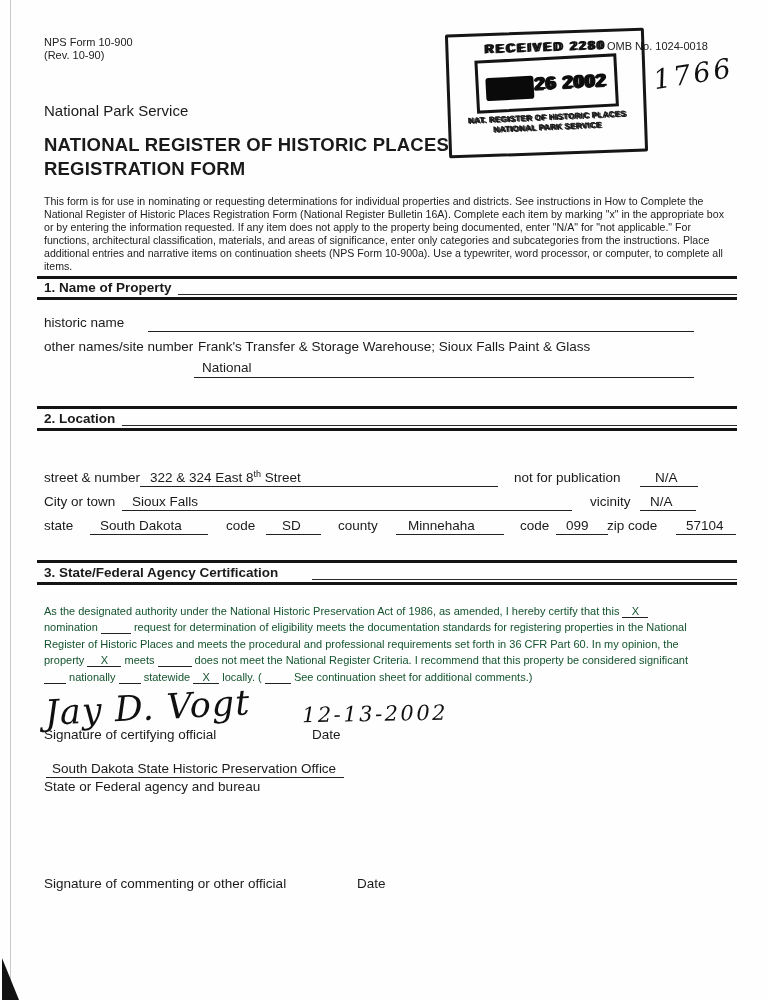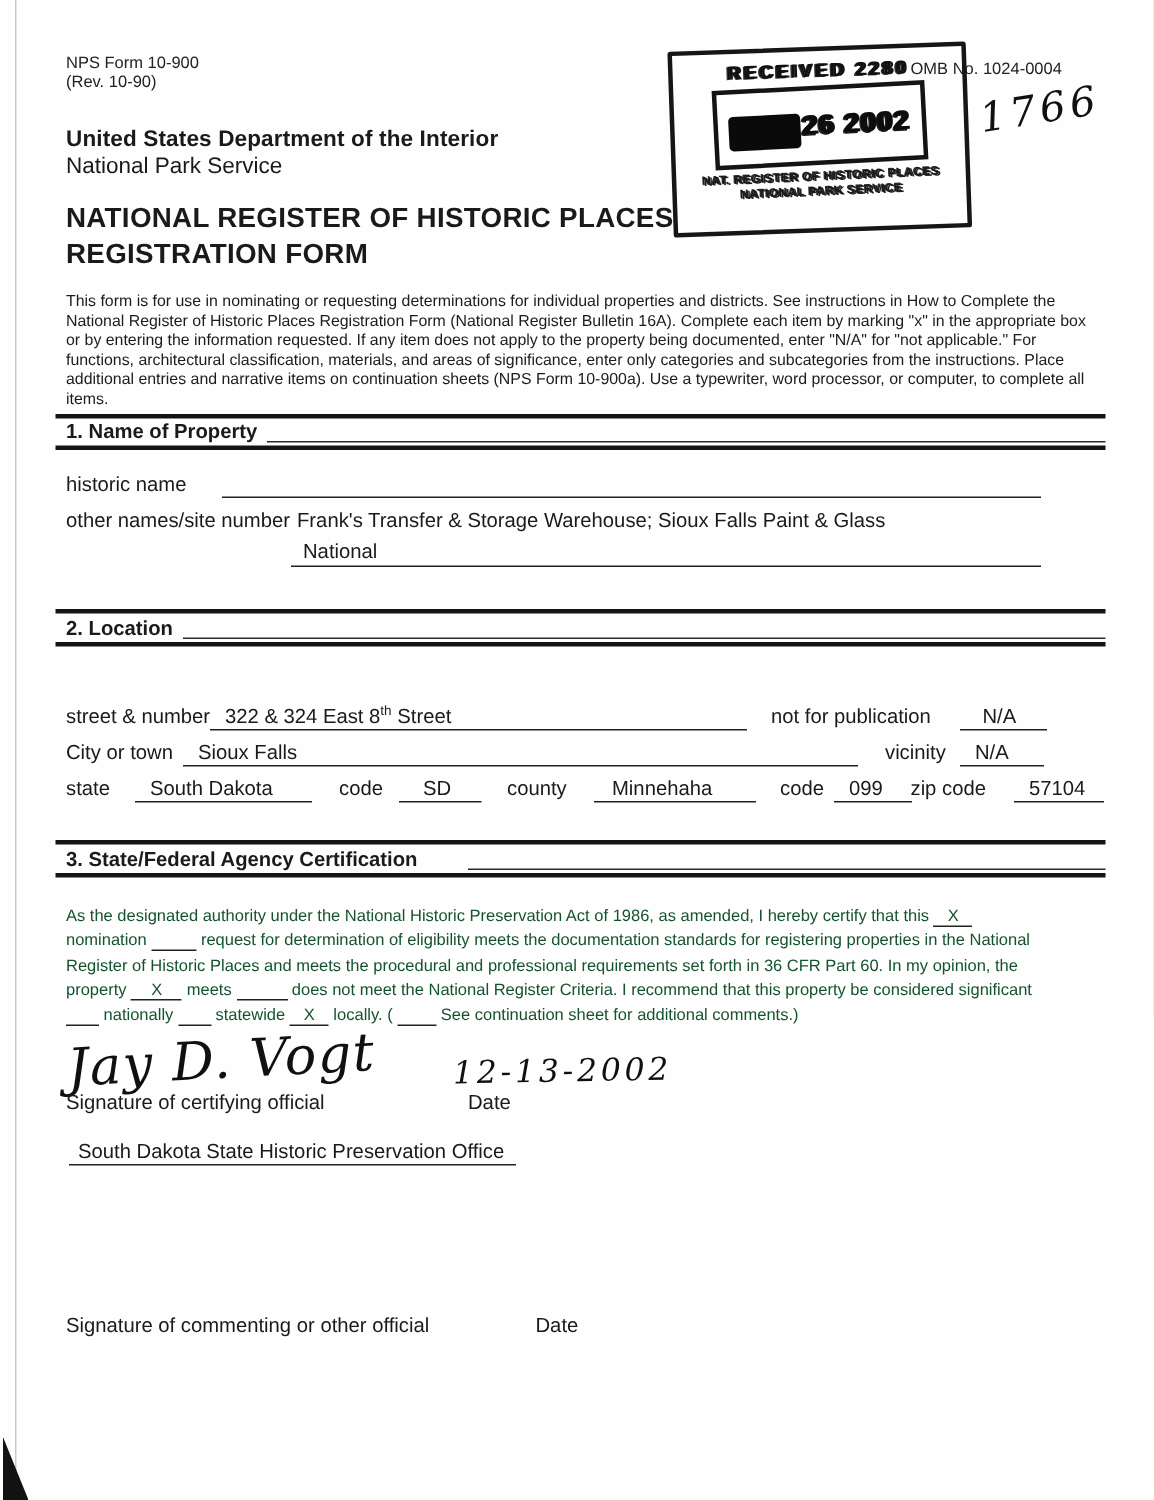--- a/index.html
+++ b/index.html
@@ -56,37 +56,36 @@
 </style>
 </head>
 <body>
 
 <div class="page">
   <div class="scan-edge-left"></div>
   <div class="corner-wedge"></div>
 
   <div class="abs small-meta" style="left:44px; top:36px;">NPS Form 10-900</div>
   <div class="abs small-meta" style="left:44px; top:49px;">(Rev. 10-90)</div>
-  <div class="abs small-meta" style="left:607px; top:40px;">OMB No. 1024-0004</div>
+  <div class="abs small-meta" style="left:607px; top:40px;">OMB No. 1024-0018</div>
 
   <div class="stamp">
     <div class="stamp-received">RECEIVED 2280</div>
     <div class="stamp-datebox">
       <span class="stamp-date">DEC 26 2002</span>
       <span class="stamp-blob"></span>
     </div>
     <div class="stamp-org">
       <div>NAT. REGISTER OF HISTORIC PLACES</div>
       <div>NATIONAL PARK SERVICE</div>
     </div>
   </div>
 
   <div class="abs handwrite hand-num" style="left:653px; top:58px;">1766</div>
 
-  <div class="abs agency" style="left:44px; top:84px;">United States Department of the Interior</div>
   <div class="abs bureau" style="left:44px; top:102px;">National Park Service</div>
 
   <div class="abs doc-title" style="left:44px; top:133px;">
     <div>NATIONAL REGISTER OF HISTORIC PLACES</div>
     <div>REGISTRATION FORM</div>
   </div>
 
   <div class="abs instructions" style="left:44px; top:195px;">This form is for use in nominating or requesting determinations for individual properties and districts.  See instructions in How to Complete the National Register of Historic Places Registration Form (National Register Bulletin 16A).  Complete each item by marking "x" in the appropriate box or by entering the information requested.  If any item does not apply to the property being documented, enter "N/A" for "not applicable."  For functions, architectural classification, materials, and areas of significance, enter only categories and subcategories from the instructions.  Place additional entries and narrative items on continuation sheets (NPS Form 10-900a).  Use a typewriter, word processor, or computer, to complete all items.</div>
 
   <div class="rule-thick" style="top:276px;"></div>
@@ -143,17 +142,18 @@
   <div class="rule-thick" style="top:582px;"></div>
 
   <div class="cert-para" style="top:603px;">As the designated authority under the National Historic Preservation Act of 1986, as amended, I hereby certify that this <span class="blank" style="min-width: 26px;">X</span> nomination <span class="blank" style="min-width: 30px;">&nbsp;</span> request for determination of eligibility meets the documentation standards for registering properties in the National Register of Historic Places and meets the procedural and professional requirements set forth in 36 CFR Part 60.  In my opinion, the property <span class="blank" style="min-width: 34px;">X</span> meets <span class="blank" style="min-width: 34px;">&nbsp;</span> does not meet the National Register Criteria. I recommend that this  property be considered significant <span class="blank" style="min-width: 22px;">&nbsp;</span> nationally <span class="blank" style="min-width: 22px;">&nbsp;</span> statewide <span class="blank" style="min-width: 26px;">X</span> locally.  ( <span class="blank" style="min-width: 26px;">&nbsp;</span> See continuation sheet for additional comments.)</div>
 
   <div class="abs handwrite signature" style="left:46px; top:693px;">Jay D. Vogt</div>
   <span class="abs lbl" style="left:44px; top:727px;">Signature of certifying official</span>
   <div class="abs handwrite hand-date" style="left:302px; top:702px;">12-13-2002</div>
   <span class="abs lbl" style="left:312px; top:727px;">Date</span>
 
   <div class="abs" style="left:46px; top:759px;"><span class="shpo">South Dakota State Historic Preservation Office</span></div>
+  <span class="abs lbl" style="left:44px; top:779px;">State or Federal agency and bureau</span>
 
 
   <span class="abs lbl" style="left:44px; top:876px;">Signature of commenting or other official</span>
   <span class="abs lbl" style="left:357px; top:876px;">Date</span>
 </div>
 
 </body></html>

